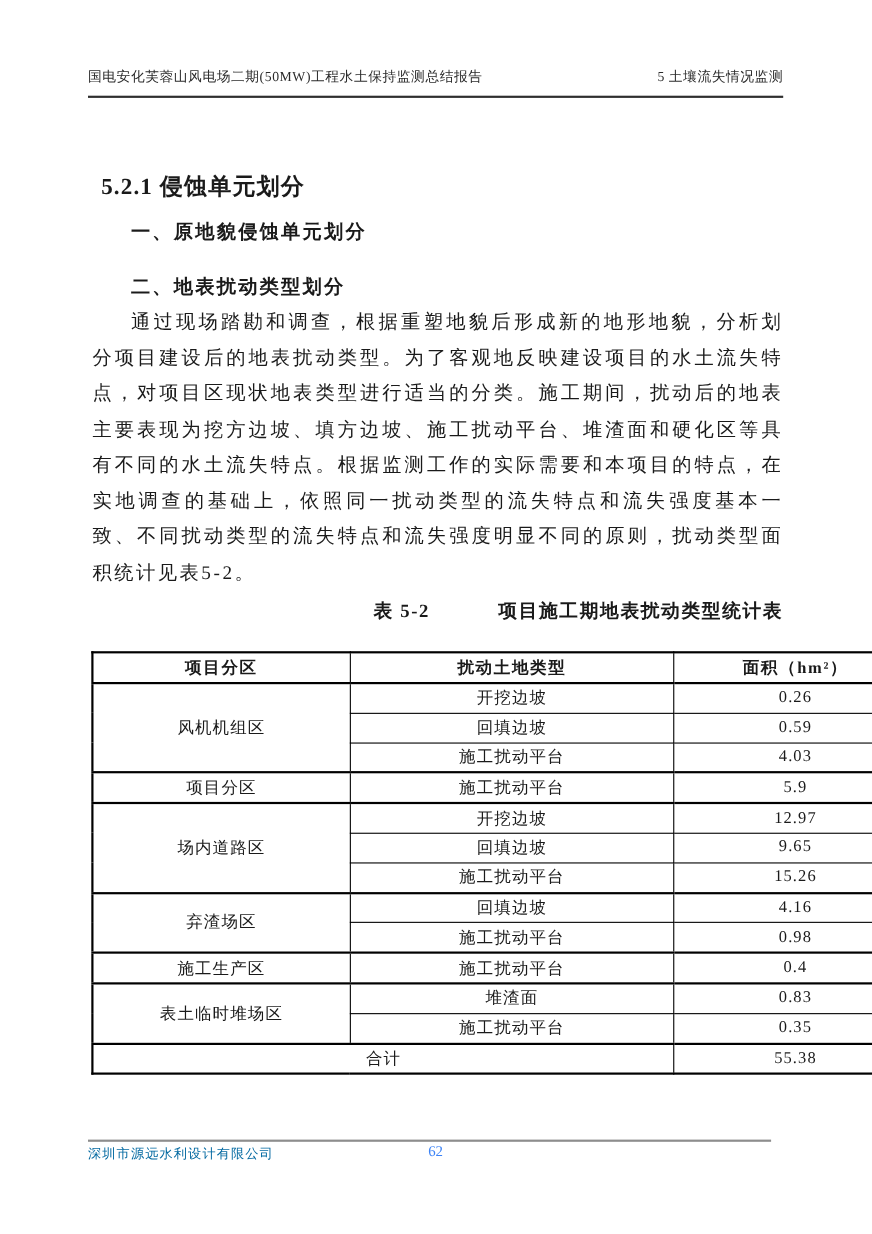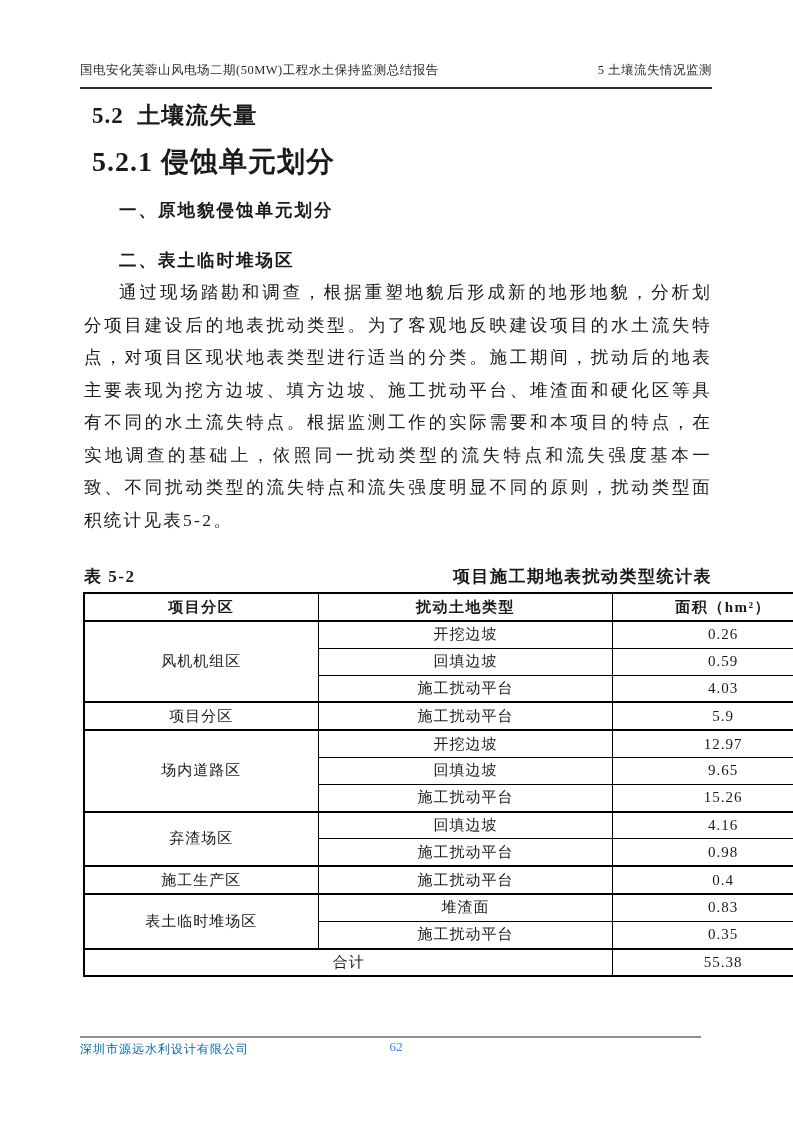--- a/index.html
+++ b/index.html
@@ -22,40 +22,40 @@
     position:absolute;left:80px;top:87px;width:632px;height:2px;
     background:#2f2f2f;
   }
   
   .h1{
     position:absolute;left:92px;top:100px;width:620px;
     font-size:23px;font-weight:bold;letter-spacing:1px;
     white-space:pre-wrap;
   }
   .h2{
-    position:absolute;left:92px;top:143px;width:620px;
-    font-size:28px;font-weight:bold;letter-spacing:1px;
+    position:absolute;left:92px;top:155px;width:620px;
+    font-size:21px;font-weight:bold;letter-spacing:1px;
     white-space:pre-wrap;
   }
   
   .flow{
     position:absolute;left:84px;top:194px;width:628px;
     font-size:17.5px;line-height:32.5px;
   }
   .sec-title{
     font-weight:bold;text-indent:2em;letter-spacing:2px;
   }
   .para{
     text-align:justify;text-indent:2em;letter-spacing:2.3px;
   }
   .sec-gap{margin-top:17px;}
   
   .tbl-caption{
-    position:absolute;left:84px;top:565px;width:628px;
-    display:flex;justify-content:space-between;gap:62px;
+    position:absolute;left:84px;top:544px;width:628px;
+    display:flex;justify-content:flex-end;gap:62px;
     font-size:17px;font-weight:bold;letter-spacing:1.5px;
   }
   
   table.dist{
     position:absolute;left:83px;top:592px;width:752px;
     border-collapse:collapse;table-layout:fixed;
     font-size:15px;
   }
   table.dist{border:2px solid #000;}
   table.dist th,table.dist td{
@@ -88,26 +88,25 @@
 <body>
 
 <div class="page">
 
   <div class="hdr">
     <span>国电安化芙蓉山风电场二期(50MW)工程水土保持监测总结报告</span>
     <span>5 土壤流失情况监测</span>
   </div>
   <div class="hdr-rule"></div>
 
-  <div class="h1">5.2  土壤流失量</div>
   <div class="h2">5.2.1 侵蚀单元划分</div>
 
   <div class="flow">
     <div class="sec-title">一、原地貌侵蚀单元划分</div>
-    <div class="sec-title sec-gap">二、表土临时堆场区</div>
+    <div class="sec-title sec-gap">二、地表扰动类型划分</div>
     <div class="para">通过现场踏勘和调查，根据重塑地貌后形成新的地形地貌，分析划分项目建设后的地表扰动类型。为了客观地反映建设项目的水土流失特点，对项目区现状地表类型进行适当的分类。施工期间，扰动后的地表主要表现为挖方边坡、填方边坡、施工扰动平台、堆渣面和硬化区等具有不同的水土流失特点。根据监测工作的实际需要和本项目的特点，在实地调查的基础上，依照同一扰动类型的流失特点和流失强度基本一致、不同扰动类型的流失特点和流失强度明显不同的原则，扰动类型面积统计见表5-2。</div>
   </div>
 
   <div class="tbl-caption">
     <span>表 5-2</span>
     <span>项目施工期地表扰动类型统计表</span>
   </div>
 
   <table class="dist">
     <colgroup>

